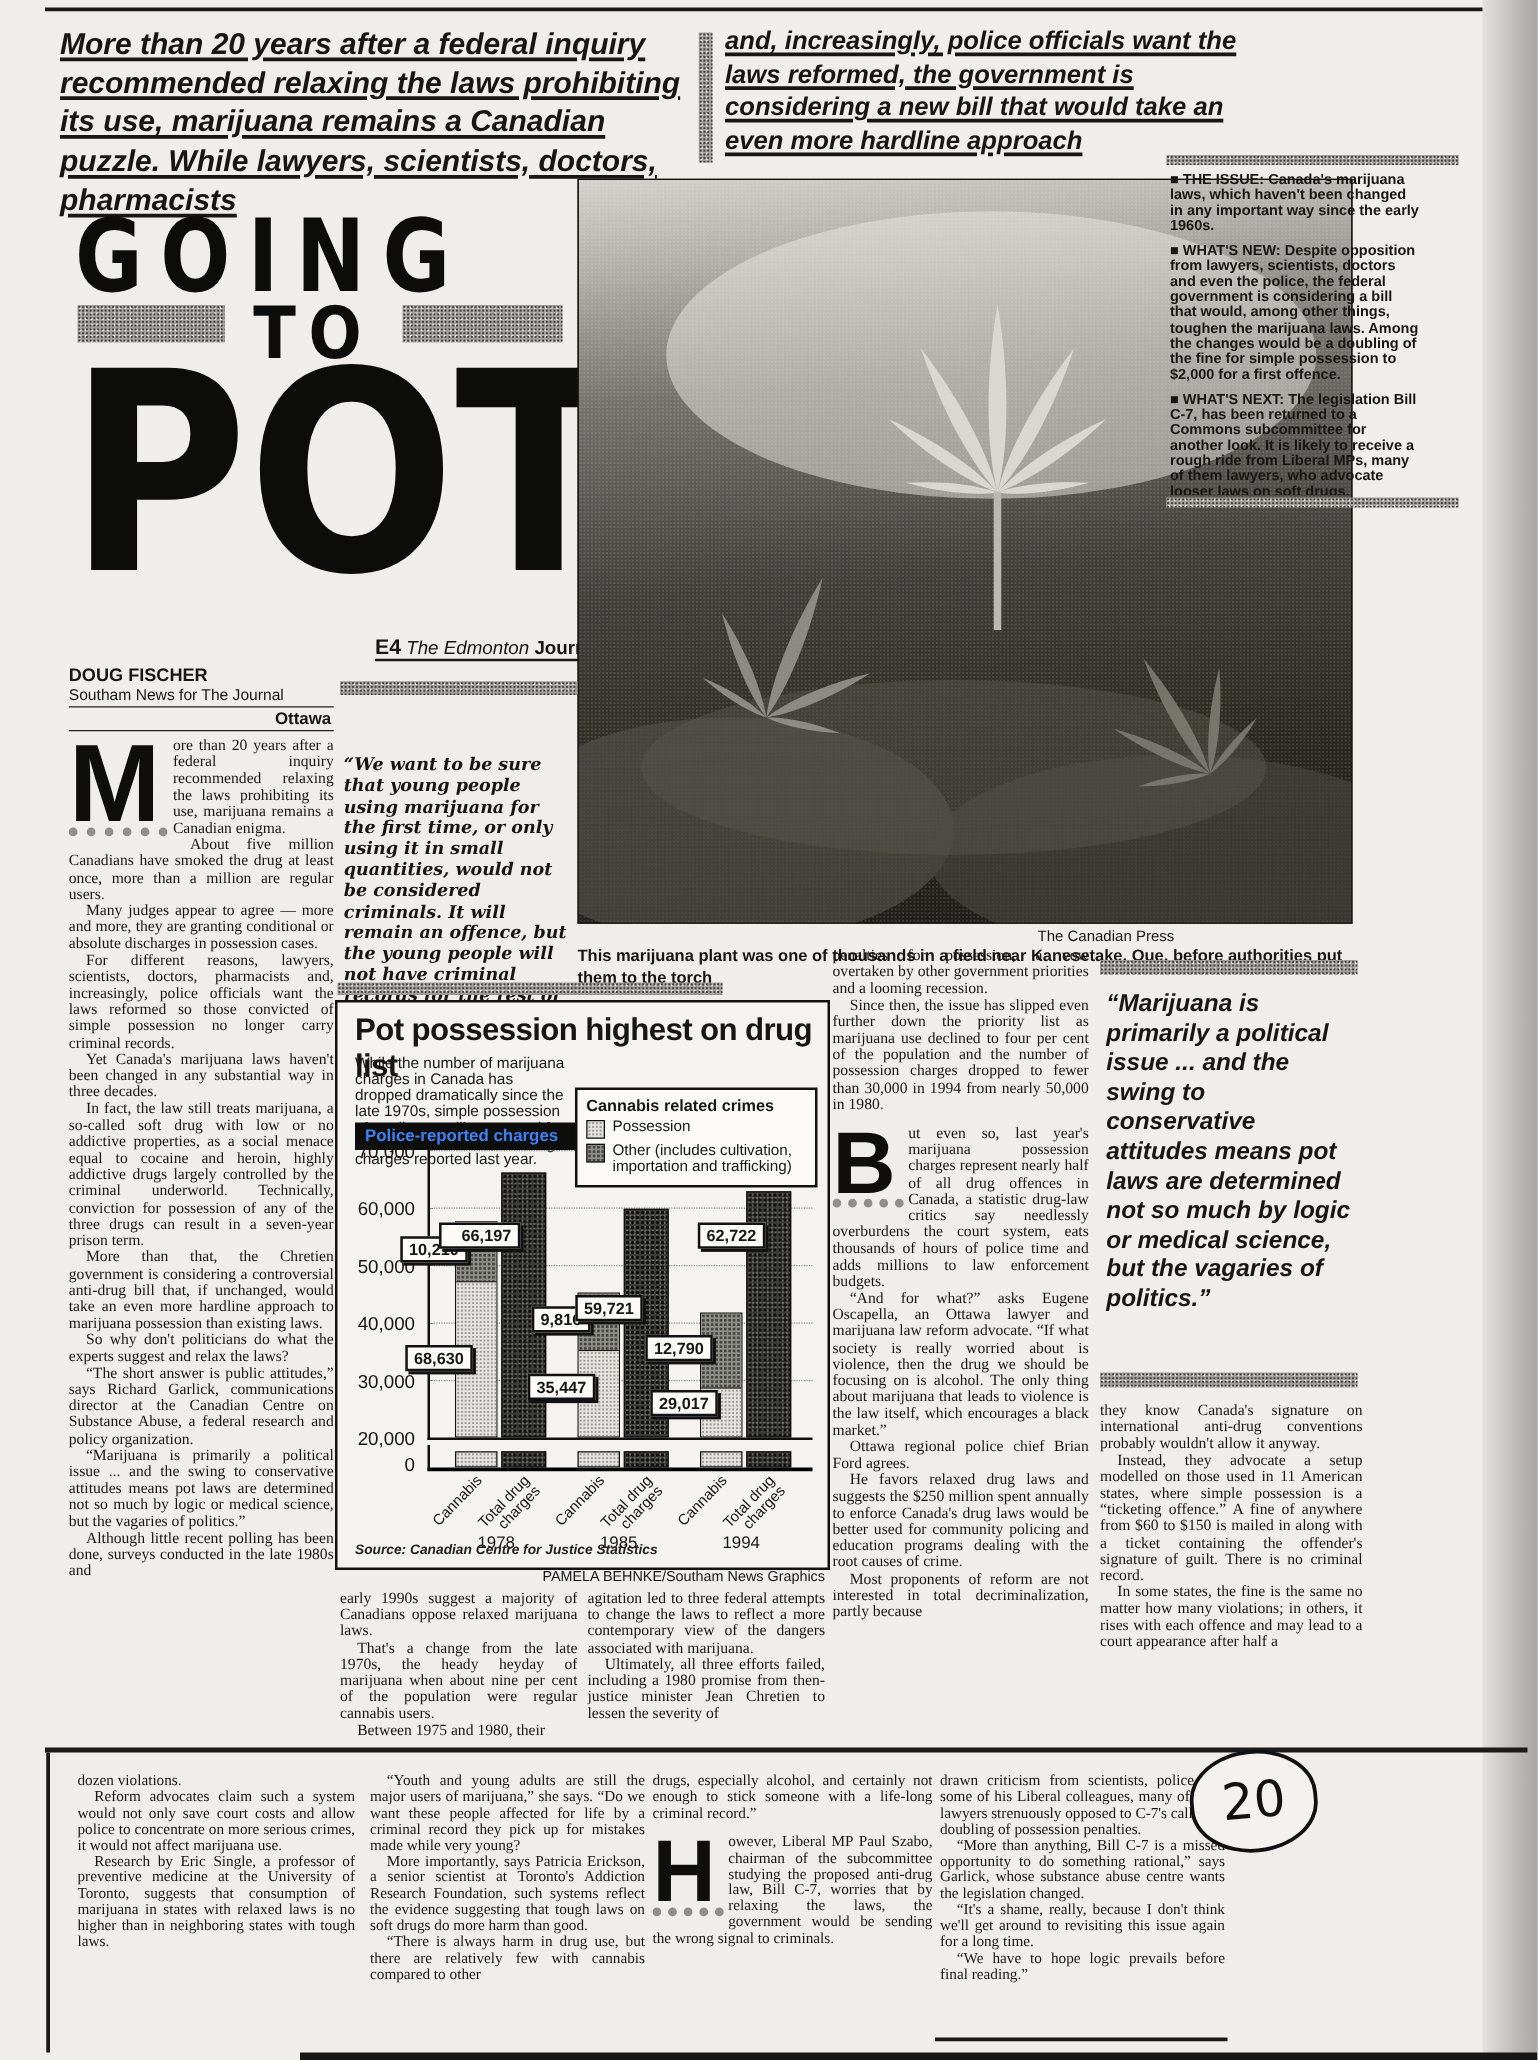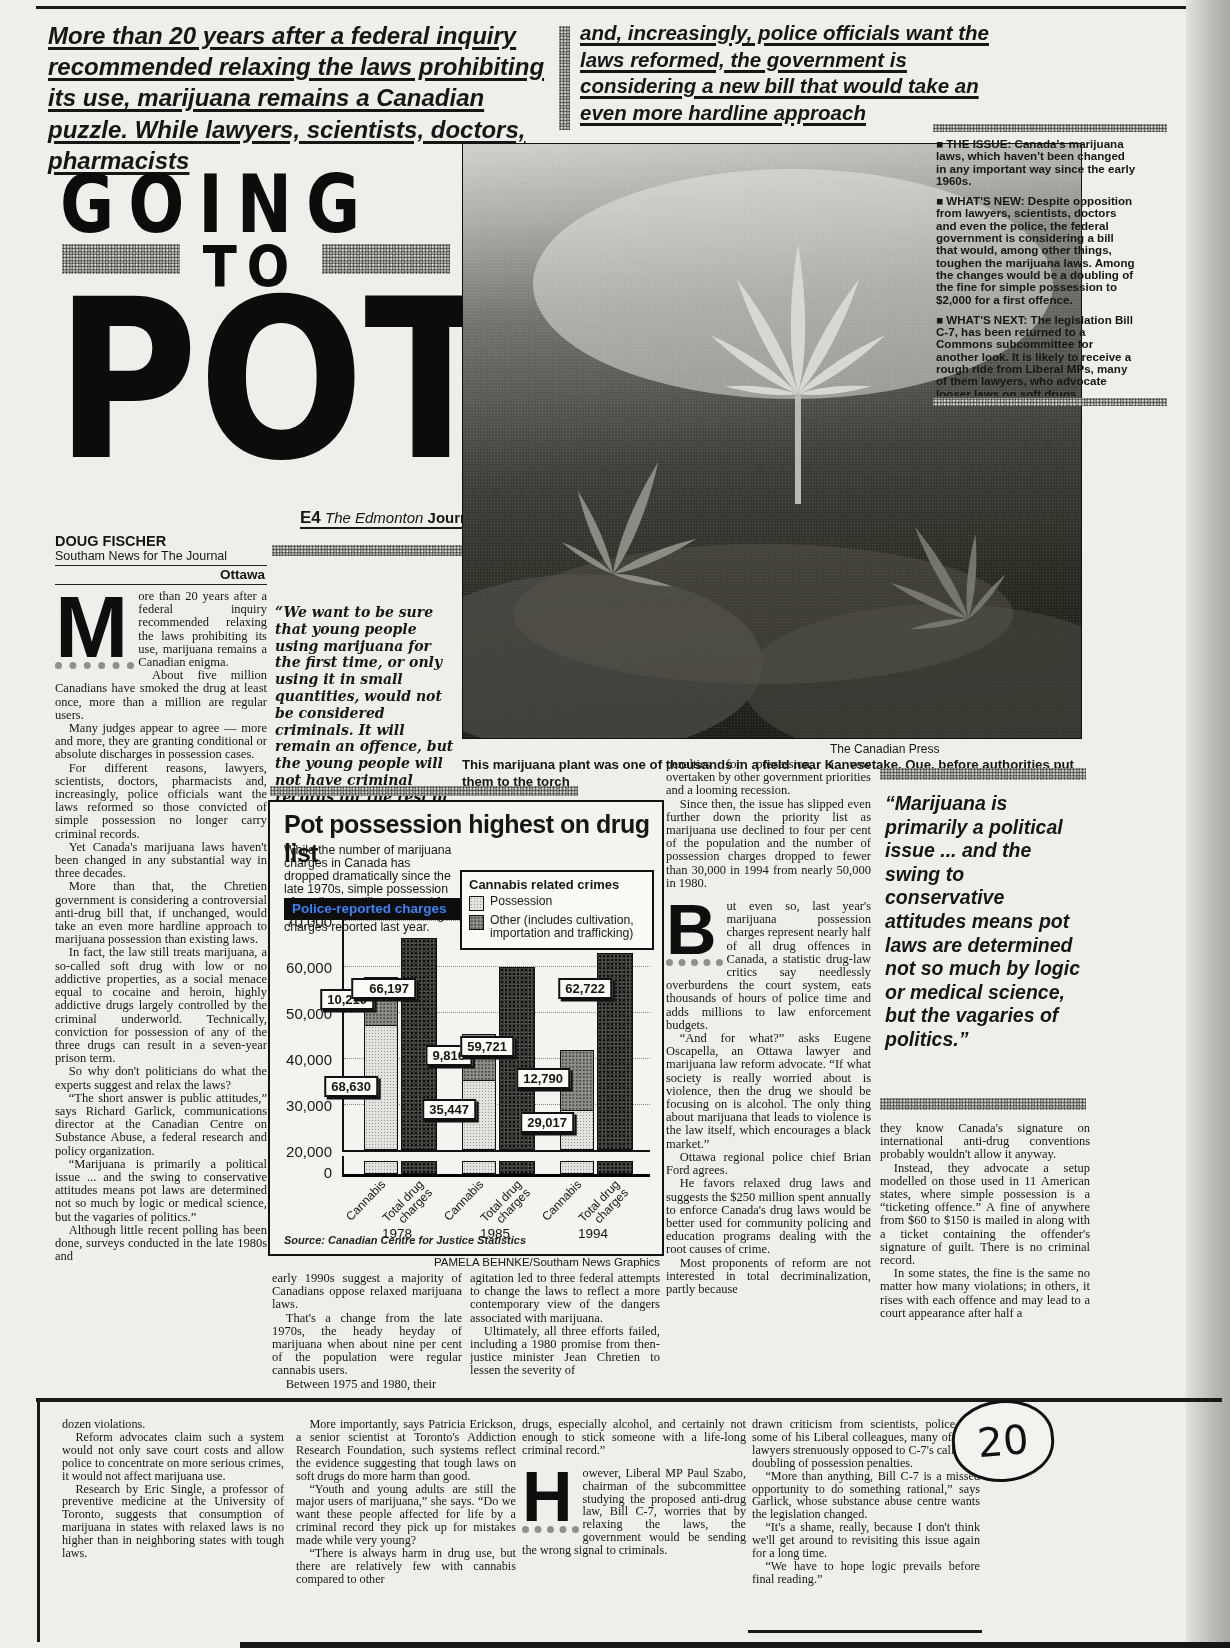--- a/index.html
+++ b/index.html
@@ -166,22 +166,22 @@
     <div class="byl-org">Southam News for The Journal</div>
     <div class="byl-city">Ottawa</div>
   </div>
 
   <div class="abs col" style="left:55px;top:590px;width:212px;height:806px;overflow:hidden;">
     <p class="ni"><span class="dc dc-m">M</span><span>ore than 20 years after a federal inquiry recommended relaxing the laws prohibiting its use, marijuana remains a Canadian enigma.</span></p>
     <p>About five million Canadians have smoked the drug at least once, more than a million are regular users.</p>
     <p>Many judges appear to agree — more and more, they are granting conditional or absolute discharges in possession cases.</p>
     <p>For different reasons, lawyers, scientists, doctors, pharmacists and, increasingly, police officials want the laws reformed so those convicted of simple possession no longer carry criminal records.</p>
     <p>Yet Canada's marijuana laws haven't been changed in any substantial way in three decades.</p>
+    <p>In fact, the law still treats marijuana, a so-called soft drug with low or no addictive properties, as a social menace equal to cocaine and heroin, highly addictive drugs largely controlled by the criminal underworld. Technically, conviction for possession of any of the three drugs can result in a seven-year prison term.</p>
     <p>More than that, the Chretien government is considering a controversial anti-drug bill that, if unchanged, would take an even more hardline approach to marijuana possession than existing laws.</p>
-    <p>In fact, the law still treats marijuana, a so-called soft drug with low or no addictive properties, as a social menace equal to cocaine and heroin, highly addictive drugs largely controlled by the criminal underworld. Technically, conviction for possession of any of the three drugs can result in a seven-year prison term.</p>
     <p>So why don't politicians do what the experts suggest and relax the laws?</p>
     <p>“The short answer is public attitudes,” says Richard Garlick, communications director at the Canadian Centre on Substance Abuse, a federal research and policy organization.</p>
     <p>“Marijuana is primarily a political issue ... and the swing to conservative attitudes means pot laws are determined not so much by logic or medical science, but the vagaries of politics.”</p>
     <p>Although little recent polling has been done, surveys conducted in the late 1980s and</p>
   </div>
 
   <div class="abs noise" style="left:272px;top:545px;width:190px;height:11px;"></div>
   <div class="abs q1" style="left:275px;top:564px;width:186px;margin-top:40px;">
     <div>“We want to be sure that young people using marijuana for the first time, or only using it in small quantities, would not be considered criminals. It will remain an offence, but the young people will not have criminal records for the rest of their lives.”</div>
     <div class="q1attr">— Jean Chretien, then justice minister, 1980.</div>
@@ -302,22 +302,22 @@
 
   <div class="abs rule" style="left:36px;top:1398px;width:1186px;height:4px;"></div>
   <div class="abs rule" style="left:37px;top:1402px;width:3px;height:240px;"></div>
 
   <div class="abs col colb" style="left:62px;top:1418px;width:222px;height:222px;overflow:hidden;">
     <p class="ni">dozen violations.</p>
     <p>Reform advocates claim such a system would not only save court costs and allow police to concentrate on more serious crimes, it would not affect marijuana use.</p>
     <p>Research by Eric Single, a professor of preventive medicine at the University of Toronto, suggests that consumption of marijuana in states with relaxed laws is no higher than in neighboring states with tough laws.</p>
   </div>
   <div class="abs col colb" style="left:296px;top:1418px;width:220px;height:222px;overflow:hidden;">
+    <p>“Youth and young adults are still the major users of marijuana,” she says. “Do we want these people affected for life by a criminal record they pick up for mistakes made while very young?</p>
     <p>More importantly, says Patricia Erickson, a senior scientist at Toronto's Addiction Research Foundation, such systems reflect the evidence suggesting that tough laws on soft drugs do more harm than good.</p>
-    <p>“Youth and young adults are still the major users of marijuana,” she says. “Do we want these people affected for life by a criminal record they pick up for mistakes made while very young?</p>
     <p>“There is always harm in drug use, but there are relatively few with cannabis compared to other</p>
   </div>
   <div class="abs col colb" style="left:522px;top:1418px;width:224px;height:222px;overflow:hidden;">
     <p class="ni">drugs, especially alcohol, and certainly not enough to stick someone with a life-long criminal record.”</p>
     <p class="ni" style="margin-top:10px;"><span class="dc dc-bh">H</span><span>owever, Liberal MP Paul Szabo, chairman of the subcommittee studying the proposed anti-drug law, Bill C-7, worries that by relaxing the laws, the government would be sending the wrong signal to criminals.</span></p>
   </div>
   <div class="abs col colb" style="left:752px;top:1418px;width:228px;height:210px;overflow:hidden;">
     <p class="ni">drawn criticism from scientists, police and some of his Liberal colleagues, many of them lawyers strenuously opposed to C-7's call for a doubling of possession penalties.</p>
     <p>“More than anything, Bill C-7 is a missed opportunity to do something rational,” says Garlick, whose substance abuse centre wants the legislation changed.</p>
     <p>“It's a shame, really, because I don't think we'll get around to revisiting this issue again for a long time.</p>

